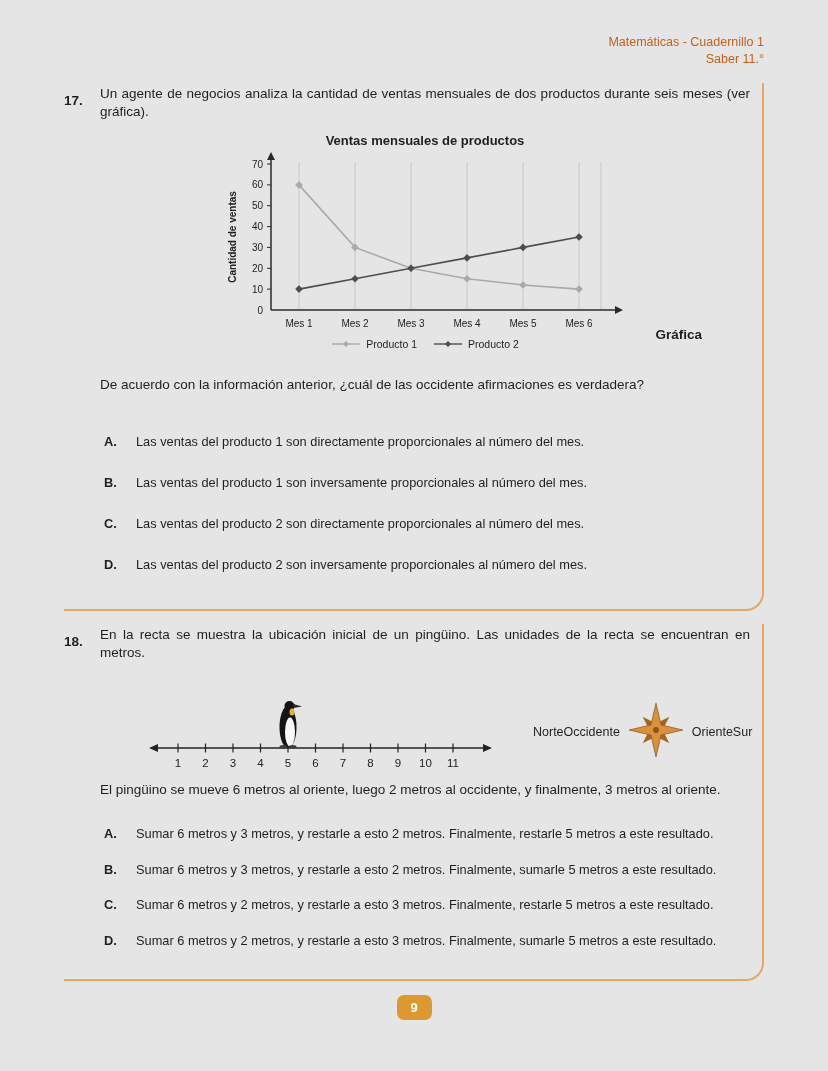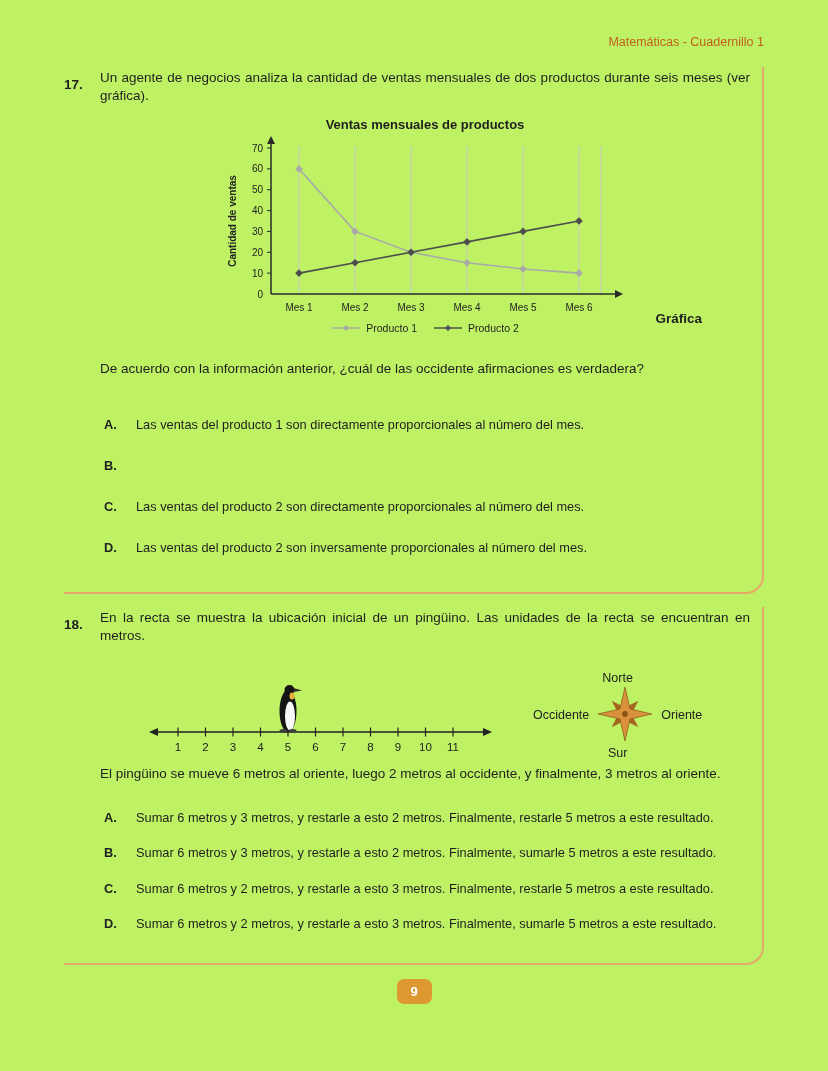--- a/index.html
+++ b/index.html
@@ -4,21 +4,21 @@
 <style>
   :root{
     --accent:#c2601c;
     --border:#e5a867;
     --badge:#de9832;
     --ink:#1f1f1f;
   }
   *{box-sizing:border-box;margin:0;padding:0;}
   html,body{background:#ffffff;}
   body{font-family:"Liberation Sans","DejaVu Sans",sans-serif;color:var(--ink);}
-  .page{width:828px;height:1071px;background:#bef264;padding:34px 64px 0 64px;position:relative;overflow:hidden;}
+  .page{width:828px;height:1071px;background:#e5e5e5;padding:34px 64px 0 64px;position:relative;overflow:hidden;}
 
   .header{text-align:right;color:var(--accent);font-size:12.5px;line-height:1.32;margin-bottom:16px;}
 
   .qblock{border-right:2px solid var(--border);border-bottom:2px solid var(--border);
           border-bottom-right-radius:18px;padding:2px 12px 12px 0;position:relative;}
   .q18block{margin-top:13px;}
 
   .qrow{position:relative;padding-left:36px;font-size:13.5px;}
   .qnum{position:absolute;left:0;top:8px;font-weight:bold;}
   .prompt{text-align:justify;line-height:1.35;}
@@ -34,34 +34,35 @@
   .q18 .question{margin-top:13px;}
   .move{line-height:1.35;}
 
   .options{margin-top:38px;}
   .q18 .options{margin-top:26px;}
   .option{display:flex;margin-bottom:24px;font-size:12.8px;line-height:1.33;}
   .q18 .option{margin-bottom:18.5px;}
   .option .opt-letter{font-weight:bold;flex:none;width:36px;padding-left:4px;}
 
   .figure18{display:flex;align-items:center;margin-top:20px;margin-left:48px;gap:40px;}
-  .compass{display:flex;flex-direction:column;align-items:center;font-size:12.5px;gap:0;}
+  .compass{display:flex;align-items:center;font-size:12.5px;gap:0;}
   .compass-mid{display:flex;align-items:center;gap:7px;}
 
   .footerbar{display:flex;justify-content:center;margin-top:14px;}
   .badge{background:var(--badge);color:#fff;font-weight:bold;font-size:13px;
          width:35px;height:25px;border-radius:7px;display:flex;align-items:center;justify-content:center;}
 </style>
 </head>
 <body>
 
 <div class="page">
 
   <div class="header">
     <div>Matemáticas - Cuadernillo 1</div>
+    <div>Saber 11.°</div>
   </div>
 
   <div class="qblock">
     <div class="qrow">
       <span class="qnum">17.</span>
       <div class="qbody">
         <p class="prompt">Un agente de negocios analiza la cantidad de ventas mensuales de dos productos durante seis meses (ver gráfica).</p>
 
         <div class="figure17">
           <div class="chart-col">
@@ -137,20 +138,21 @@
 
         <p class="question">De acuerdo con la información anterior, ¿cuál de las occidente afirmaciones es verdadera?</p>
 
         <div class="options">
           <div class="option">
             <span class="opt-letter">A.</span>
             <span class="opt-text">Las ventas del producto 1 son directamente proporcionales al número del mes.</span>
           </div>
           <div class="option">
             <span class="opt-letter">B.</span>
+            <span class="opt-text">Las ventas del producto 1 son inversamente proporcionales al número del mes.</span>
           </div>
           <div class="option">
             <span class="opt-letter">C.</span>
             <span class="opt-text">Las ventas del producto 2 son directamente proporcionales al número del mes.</span>
           </div>
           <div class="option">
             <span class="opt-letter">D.</span>
             <span class="opt-text">Las ventas del producto 2 son inversamente proporcionales al número del mes.</span>
           </div>
         </div>

